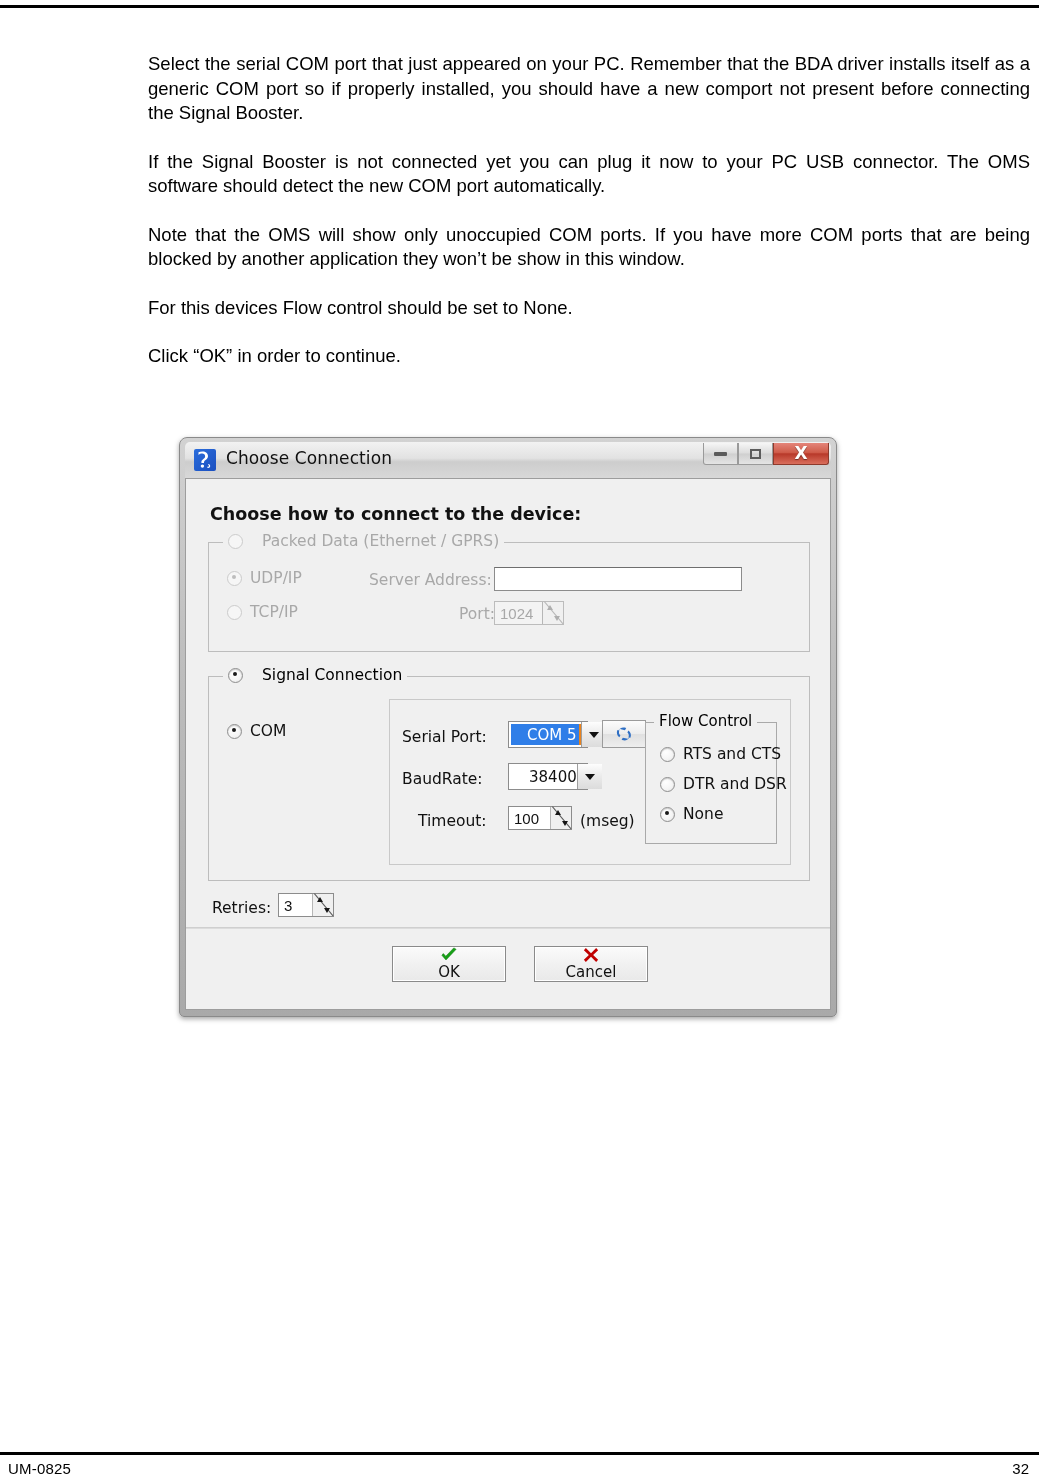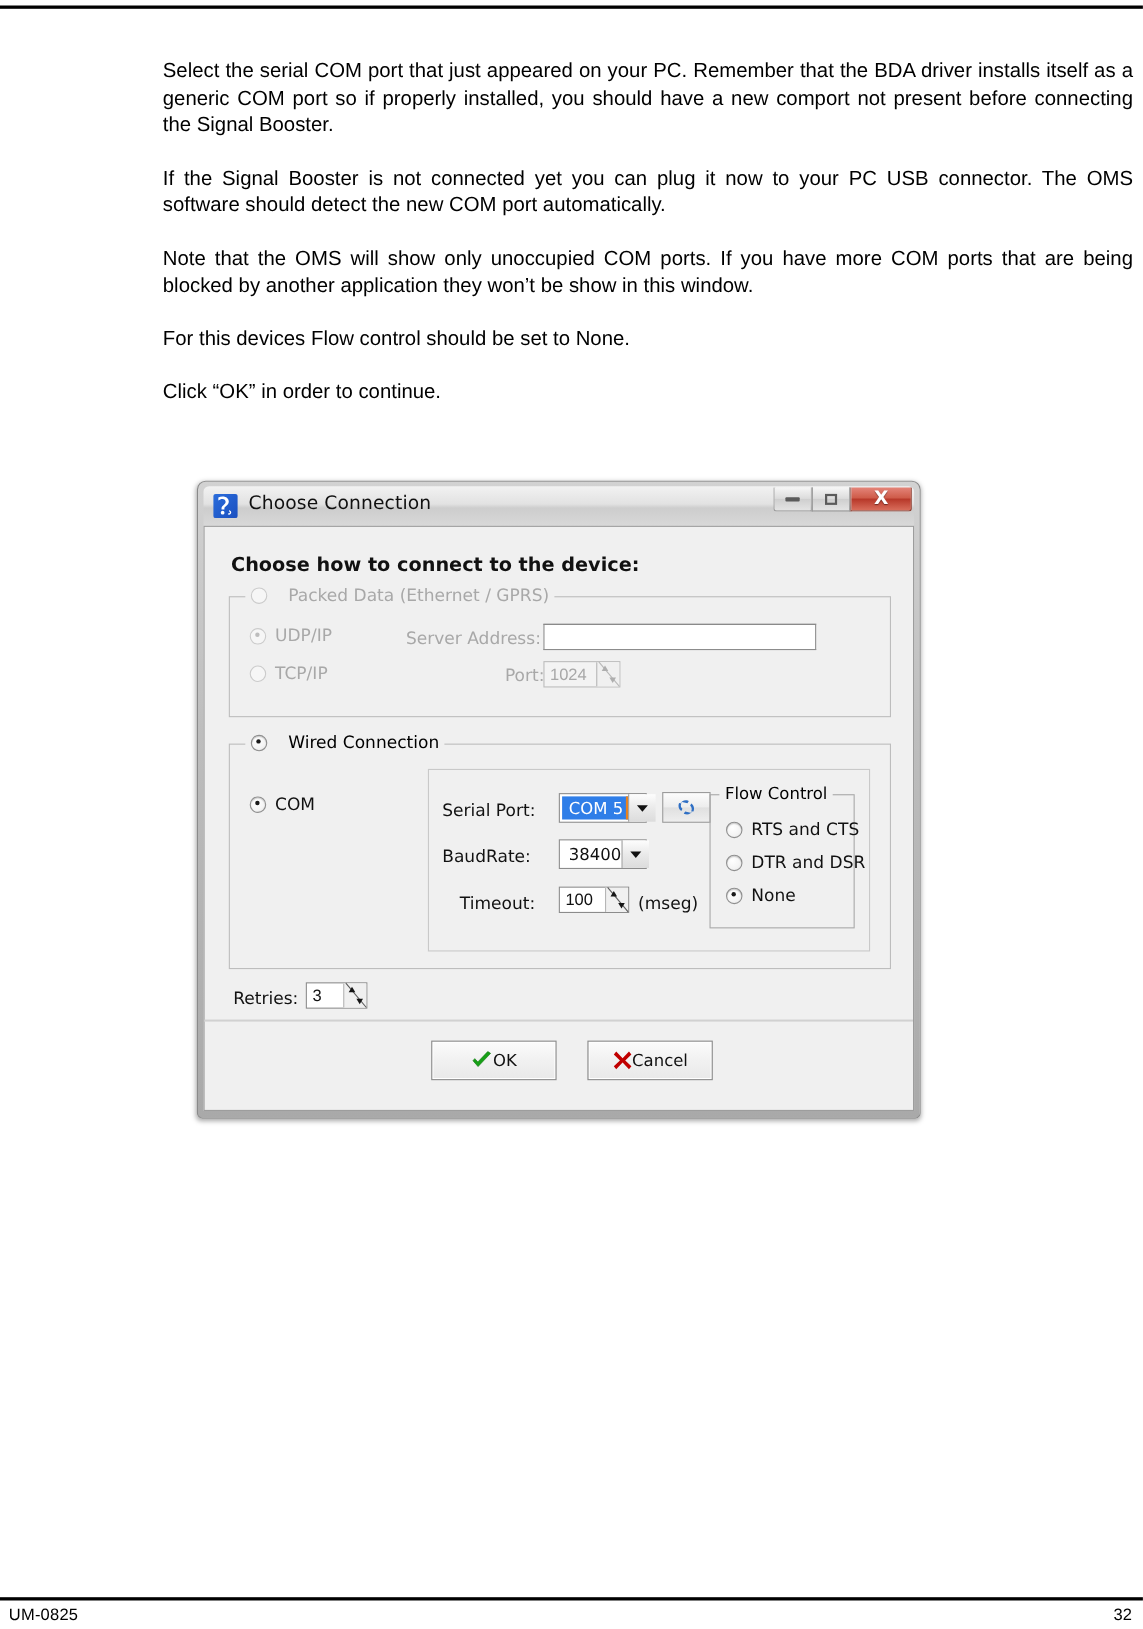--- a/index.html
+++ b/index.html
@@ -276,30 +276,30 @@
     background: #fff;
     border: 1px solid #8c8c8c;
     box-sizing: border-box;
     display: flex;
     align-items: stretch;
   }
   .combo .cval {
     flex: 1;
     display: flex;
     align-items: center;
-    padding-left: 8px;
+    padding-left: 20px;
     font-size: 15px;
     font-family: "DejaVu Sans", sans-serif;
     color: #111;
   }
   .combo .cval.sel {
     background: #2f7ee8;
     color: #ffffff;
     margin: 2px 0 2px 2px;
-    padding: 0 2px 0 6px;
+    padding: 0 2px 0 16px;
     flex: 0 0 auto;
     border-right: 2px solid #e8821e;
   }
   .combo .arrowbtn {
     width: 24px;
     border-left: 1px solid #9e9e9e;
     background: linear-gradient(180deg,#fdfdfd 0%, #eaeaea 50%, #dcdcdc 100%);
     display:flex; align-items:center; justify-content:center;
     flex: none;
   }
@@ -333,20 +333,21 @@
     background: linear-gradient(180deg,#fbfbfb 0%, #f1f1f1 50%, #e9e9e9 100%);
     box-shadow: inset 0 0 0 1px #ffffff;
     display: flex;
     align-items: center;
     justify-content: center;
     gap: 0;
     box-sizing: border-box;
     font-size: 15px;
     font-family: "DejaVu Sans", sans-serif;
     color: #111;
+    flex-direction: column;
   }
 </style>
 </head>
 <body>
 
 <div class="page-rule-top"></div>
 
 <div class="prose">
   <p>Select the serial COM port that just appeared on your PC. Remember that the BDA driver installs itself as a generic COM port so if properly installed, you should have a new comport not present before connecting the Signal Booster.</p>
   <p>If the Signal Booster is not connected yet you can plug it now to your PC USB connector.  The OMS software should detect the new COM port automatically.</p>
@@ -414,21 +415,21 @@
             <i class="a dn"></i>
           </span>
         </span>
       </div>
 
       <div class="group" id="group-wired">
         <div class="legend">
           <span class="radio on">
             <span class="dot"></span>
           </span>
-          <span>Wired Connection</span>
+          <span>Signal Connection</span>
         </div>
 
         <span class="radio on" style="position:absolute; left:18px; top:45px;">
           <span class="dot"></span>
           <span>COM</span>
         </span>
 
         <div class="group" id="group-inner">
 
           <span class="rowlabel" style="left:12px; top:28px;">Serial Port:</span>

